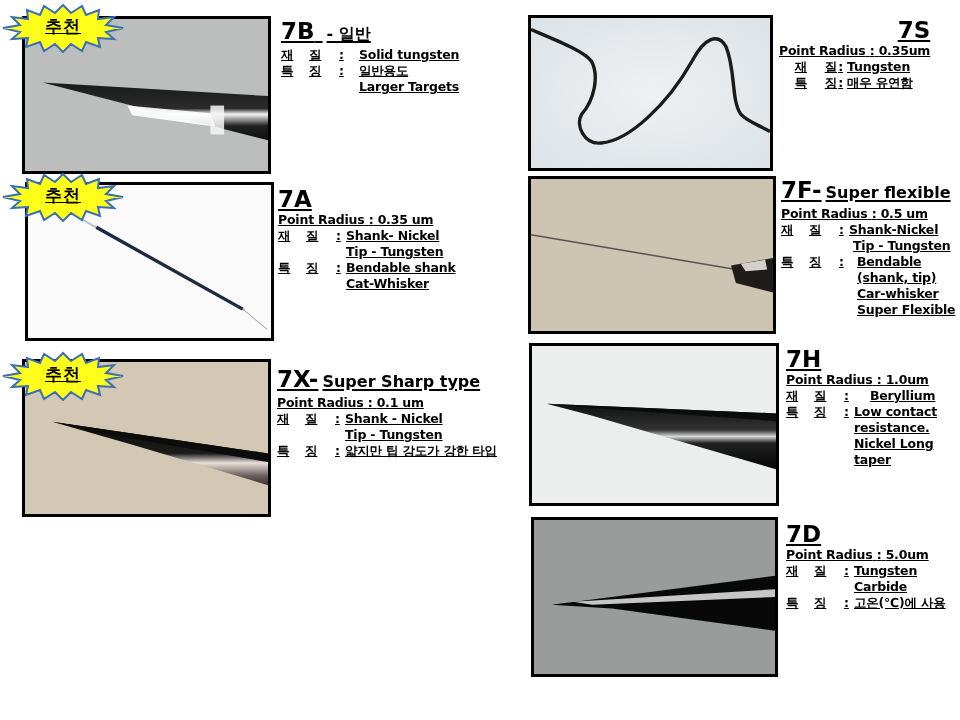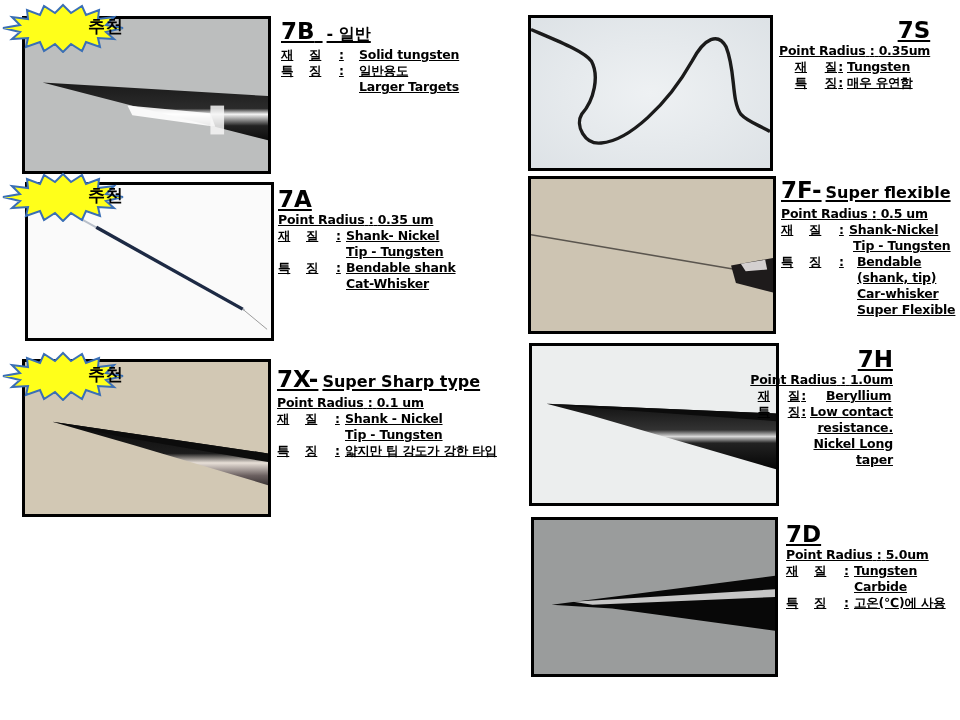--- a/index.html
+++ b/index.html
@@ -12,23 +12,23 @@
   .photo {
     position:absolute; box-sizing:border-box;
     border:3px solid #000; overflow:hidden;
   }
   .photo svg { display:block; width:100%; height:100%; }
   .badge {
     position:absolute; width:122px; height:50px;
   }
   .badge svg { position:absolute; left:0; top:0; width:100%; height:100%; }
   .badge-label {
-    position:absolute; left:0; right:0; top:12px; text-align:right;
+    position:absolute; left:0; right:0; top:12px; text-align:center;
     font-family:"DejaVu Sans", sans-serif; font-weight:bold; font-size:17px;
-    color:#000; letter-spacing:1px;
+    color:#000; letter-spacing:1px;text-decoration:underline;
   }
   .spec {
     position:absolute; font-weight:bold; font-size:12.5px; line-height:16px;
     letter-spacing:-0.2px; white-space:nowrap;text-decoration:underline;
   }
   .spec .title { font-size:23px; line-height:26px; font-weight:bold; letter-spacing:0px; }
   .spec .title .sub { font-size:16px; font-weight:bold; margin-left:4px; }
   .spec .row { display:flex; }
   .spec .k1 { width:28px; }
   .spec .k2 { width:30px; }
@@ -227,21 +227,21 @@
     </div>
 </div>
 
 <div class="photo" style="left:529px;top:343px;width:250px;height:163px;">
   <svg viewBox="0 0 250 163" preserveAspectRatio="none">
     <rect width="250" height="163" fill="#eceeee"></rect>
     <polygon points="15,60 250,70 250,128 60,72" fill="url(#needleC)"></polygon>
     <polygon points="15,60 250,70 250,78 60,64" fill="#0c0c0c"></polygon>
   </svg>
 </div>
-<div class="spec" style="left:742px;top:346px;text-align:right;">
+<div class="spec" style="left:786px;top:346px;">
   <div class="title"><span>7H</span></div>
   <div><span>Point Radius</span> <span>:</span> <span>1.0um</span></div>
   <div class="row">
       <span class="k1">재</span>
       <span class="k2">질</span>
       <span style="width:6px">:</span>
       <span style="margin-left:20px">Beryllium</span>
     </div>
   <div class="row">
       <span class="k1">특</span>

